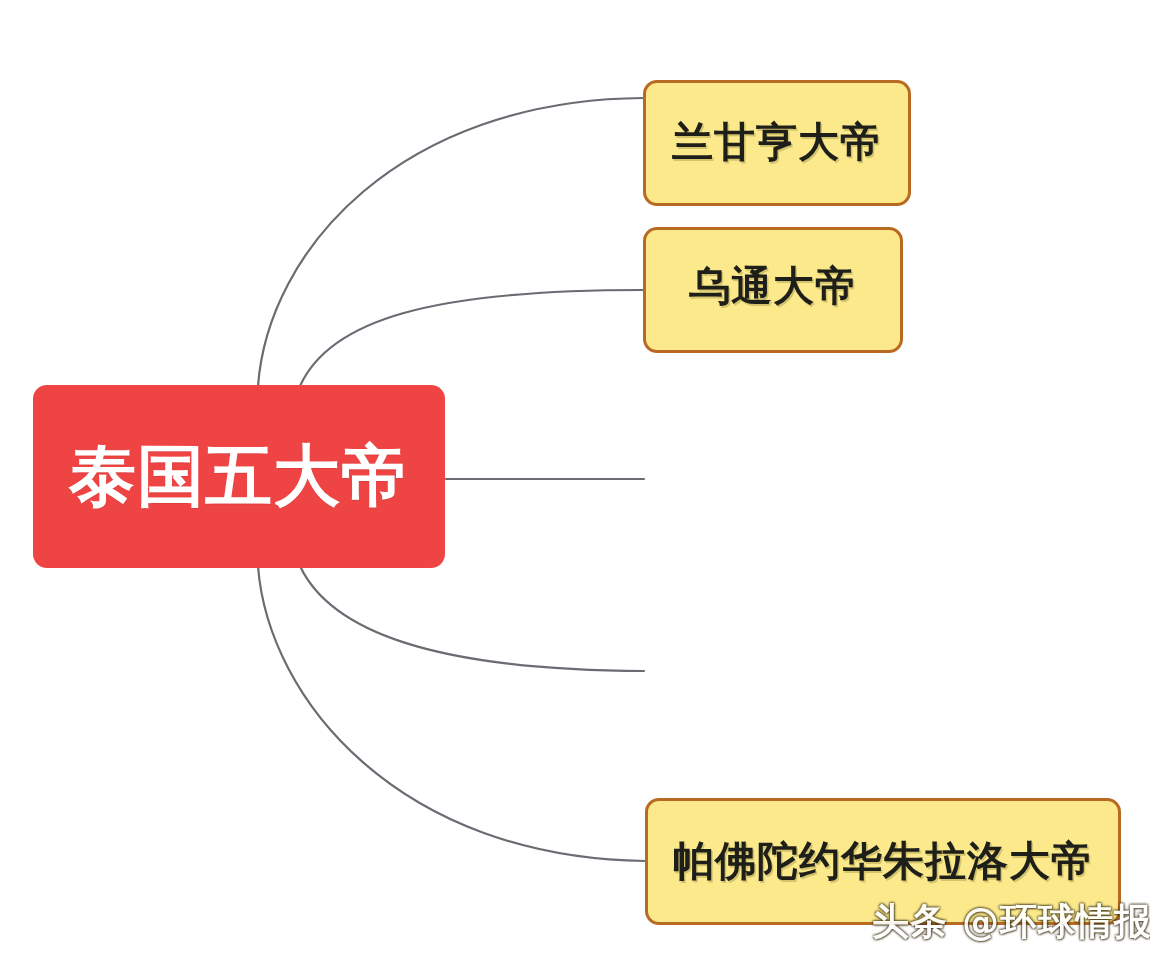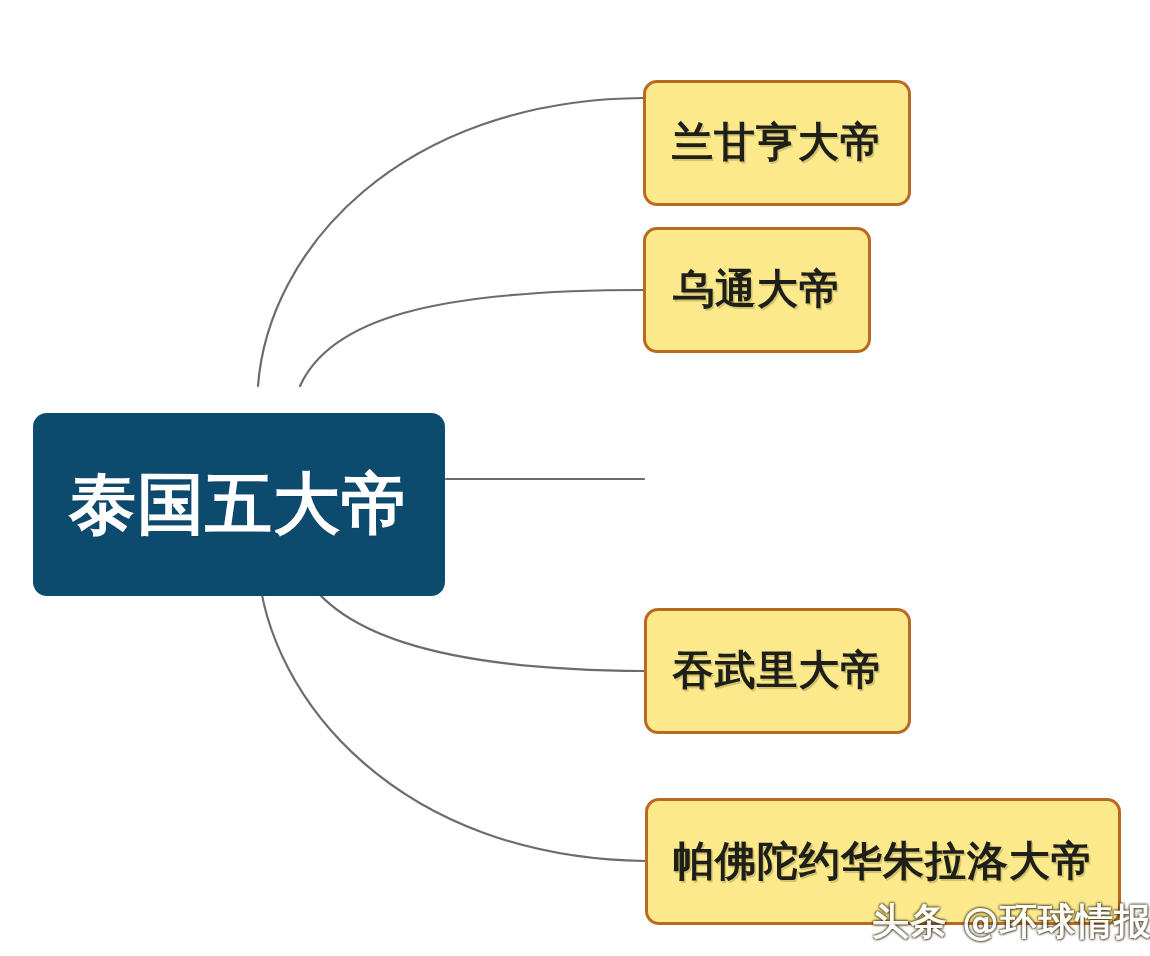--- a/index.html
+++ b/index.html
@@ -34,43 +34,42 @@
     justify-content: center;
     text-align: center;
     line-height: 1.1;
     white-space: nowrap;
   }
   .root-node {
     left: 33px;
     top: 385px;
     width: 412px;
     height: 183px;
-    background: #0c4a6e;
+    background: #ef4444;
     border-radius: 14px;
     color: #ffffff;
     font-size: 67px;
     font-weight: 700;
     letter-spacing: 1px;
     text-shadow: 0 1px 0 rgba(0,0,0,0.08);
-    margin-top: 28px;
   }
   .branch-node {
     background: #fbe98c;
     border: 3px solid #b96a22;
     border-radius: 14px;
     color: #1f1f1a;
     font-size: 41px;
     font-weight: 700;
     letter-spacing: 1px;
   }
   .branch-node .label {
     text-shadow: 1.5px 1.5px 0 rgba(120,110,40,0.30);
   }
   #node-0 { left: 643px; top: 35px;  width: 268px; height: 126px; margin-top: 45px; }
-  #node-1 { left: 643px; top: 227px; width: 228px; height: 126px; }
+  #node-1 { left: 643px; top: 227px; width: 260px; height: 126px; font-family: Liberation Mono, monospace; }
   #node-2 { left: 644px; top: 417px; width: 267px; height: 126px; }
   #node-3 { left: 644px; top: 608px; width: 267px; height: 126px; }
   #node-4 { left: 645px; top: 798px; width: 476px; height: 127px; }
 
   #watermark {
     position: absolute;
     left: 872px;
     top: 897px;
     font-size: 37px;
     font-weight: 700;
@@ -107,23 +106,20 @@
 
   <div class="node branch-node" id="node-0">
     <span class="label">兰甘亨大帝</span>
   </div>
 
   <div class="node branch-node" id="node-1">
     <span class="label">乌通大帝</span>
   </div>
 
 
-  <div class="node branch-node" id="node-3">
-    <span class="label">吞武里大帝</span>
-  </div>
 
   <div class="node branch-node" id="node-4">
     <span class="label">帕佛陀约华朱拉洛大帝</span>
   </div>
 
   <div id="watermark">头条 @环球情报员</div>
 
 </div>
 
 </body></html>

